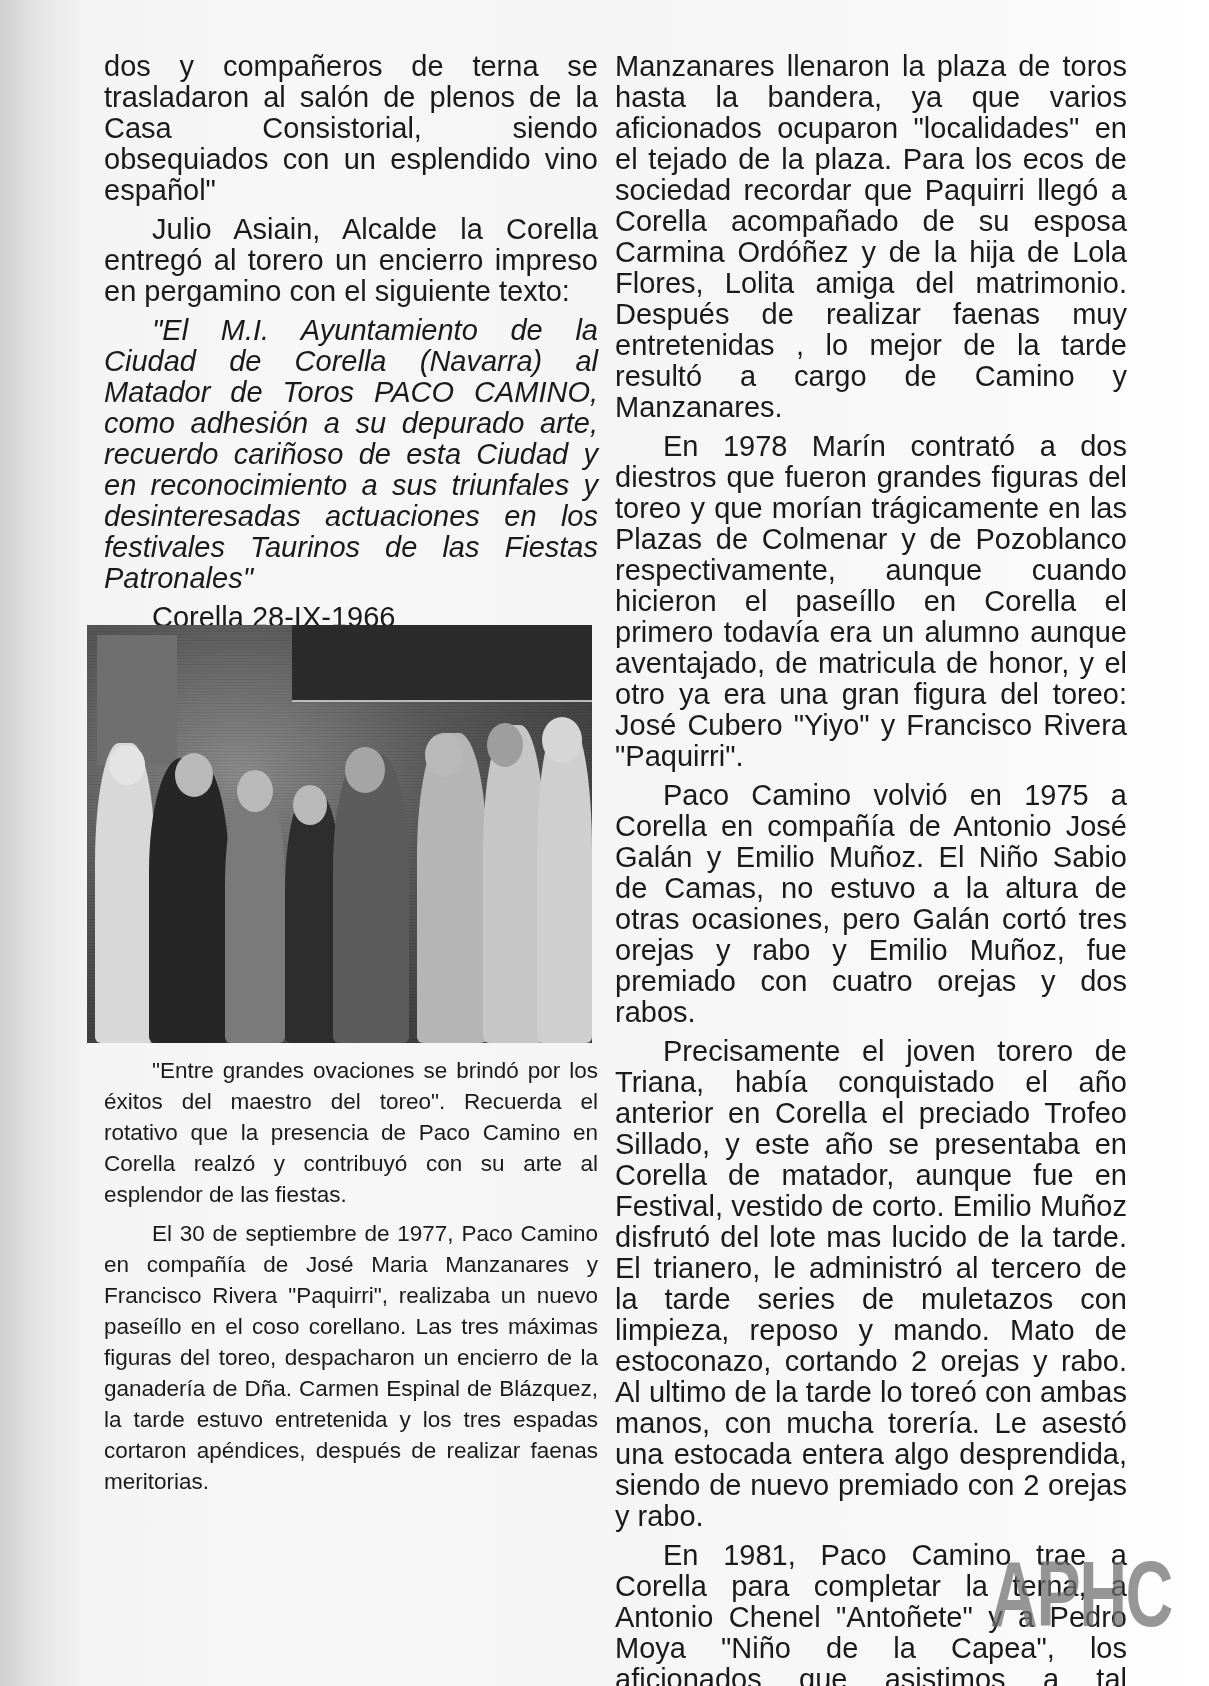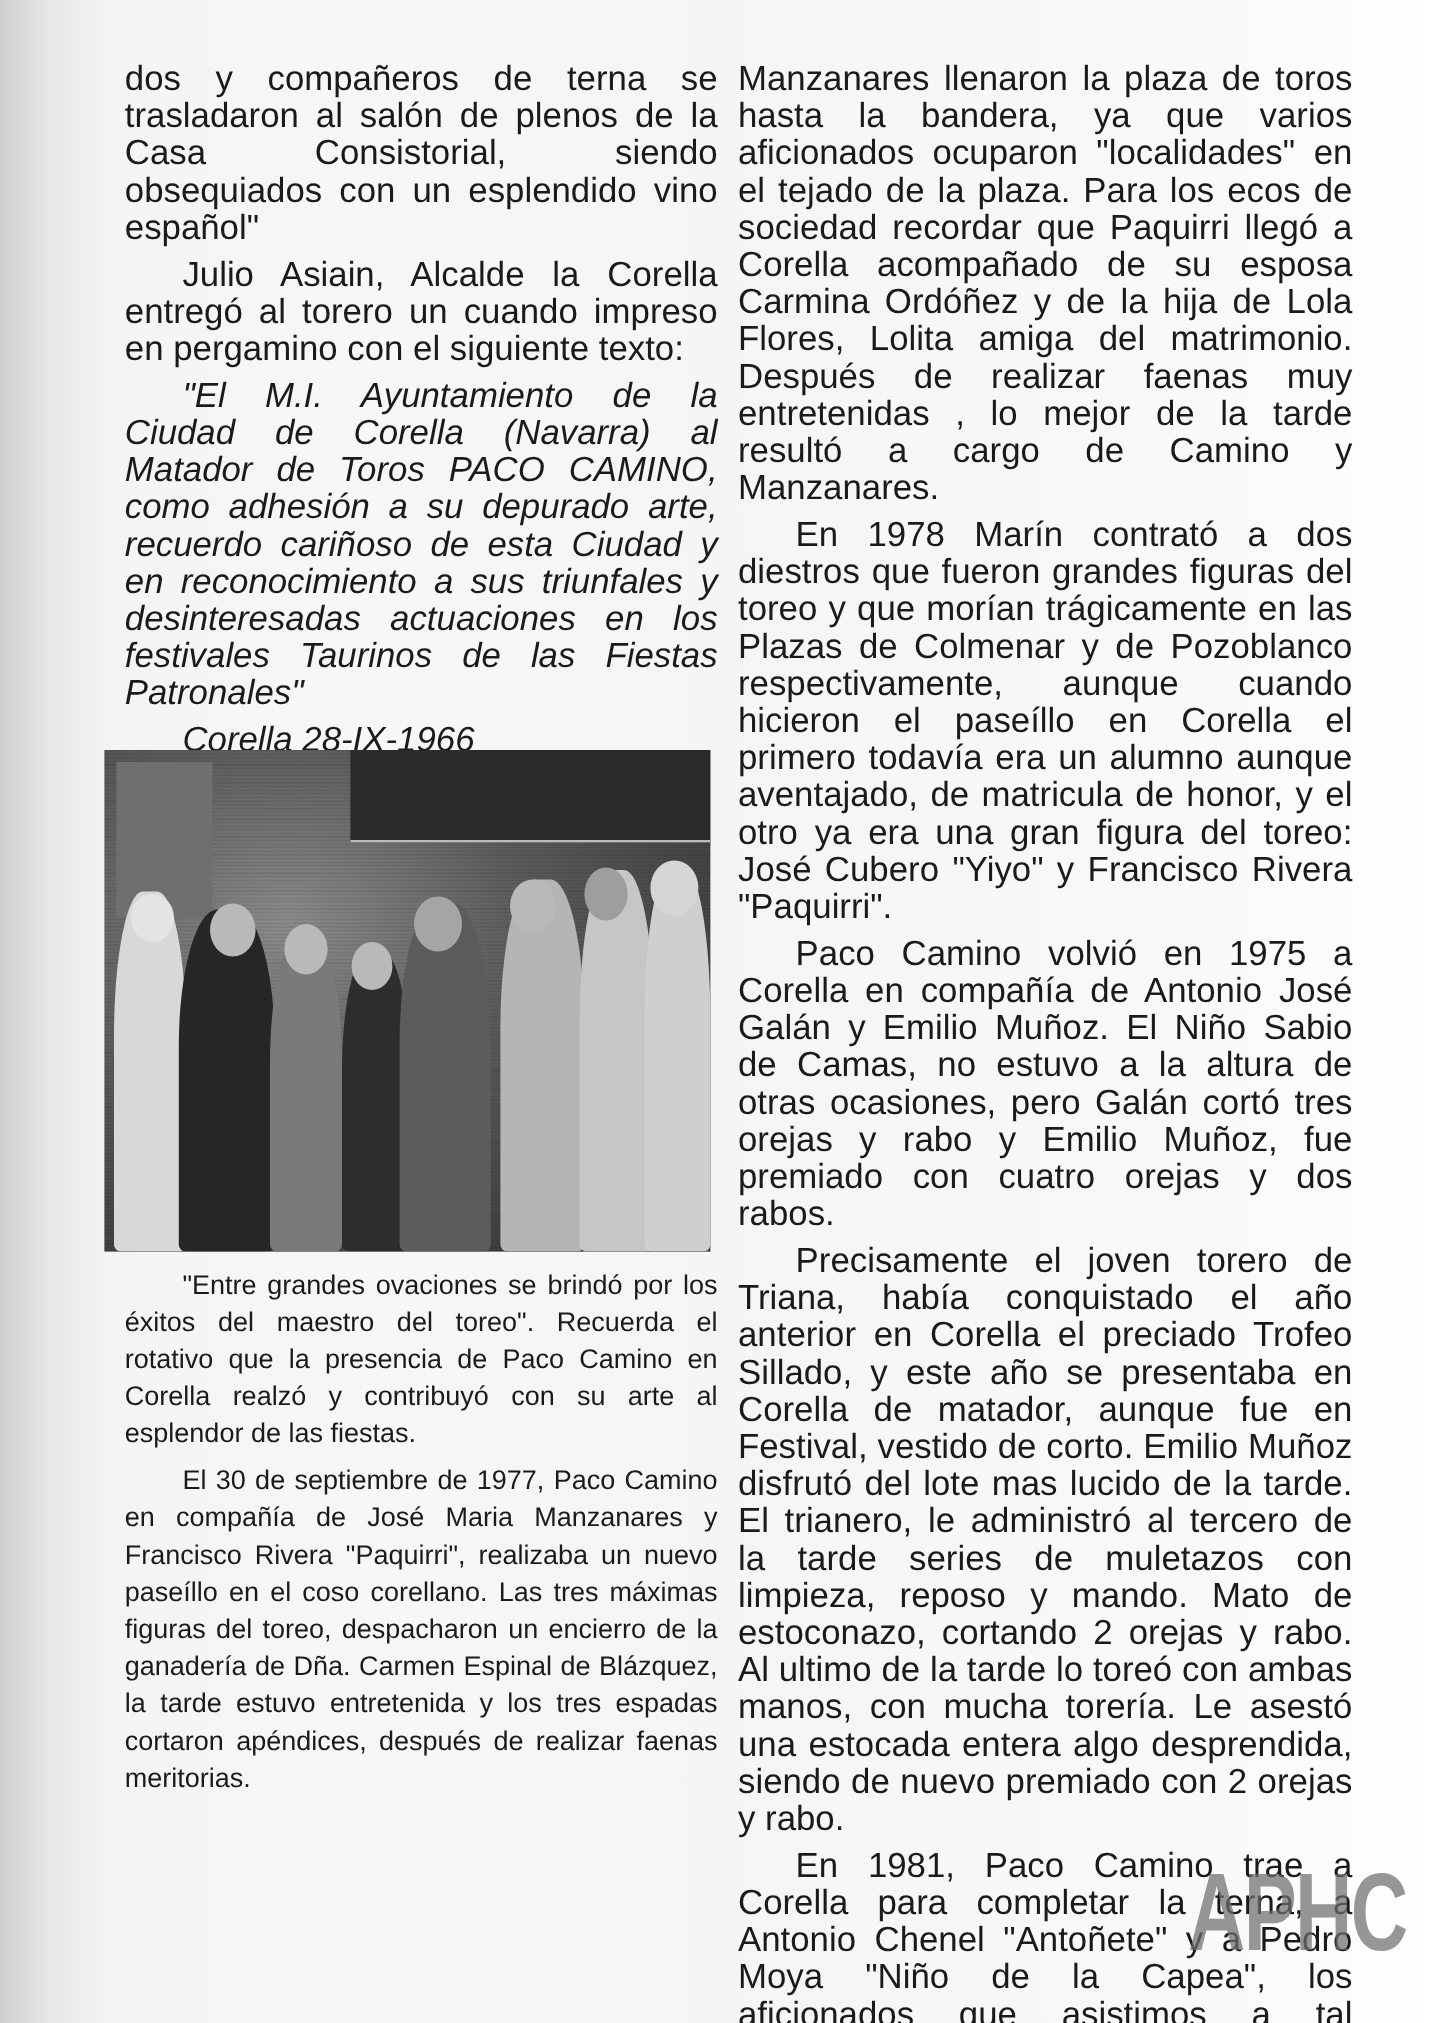--- a/index.html
+++ b/index.html
@@ -12,21 +12,21 @@
     .col {
       position: absolute; top: 51px;
       font-size: 29px; line-height: 31px;
       text-align: justify;
     }
     .col-left { left: 104px; width: 494px; }
     .col-right { left: 615px; width: 512px; }
     .col p { margin: 0 0 8px 0; }
     .indent { text-indent: 48px; }
     .italic { font-style: italic; }
-    .sig { font-style: italic; margin: 0 0 7px 48px !important; }
+    .sig { margin: 0 0 7px 48px !important; }
     .photo {
       position: absolute; left: 87px; top: 625px; width: 505px; height: 418px;
       background:
         repeating-linear-gradient(0deg, rgba(0,0,0,0.07) 0 1px, transparent 1px 3px),
         radial-gradient(ellipse at 30% 35%, #8a8a8a 0%, #5a5a5a 40%, #3d3d3d 80%);
       overflow: hidden;
     }
     .photo .wall-frame {
       position: absolute; left: 205px; top: 0; width: 300px; height: 75px;
       background: #2b2b2b; border-bottom: 2px solid #bbb;
@@ -50,21 +50,21 @@
       color: rgba(110,110,110,0.72);
       transform: scaleX(0.72); transform-origin: left top;
       pointer-events: none;
     }
   </style>
 </head>
 <body>
 
 <div class="col col-left">
   <p>dos y compañeros de terna se trasladaron al salón de plenos de la Casa Consistorial, siendo obsequiados con un esplendido vino español"</p>
-  <p class="indent">Julio Asiain, Alcalde la Corella entregó al torero un cuando impreso en pergamino con el siguiente texto:</p>
+  <p class="indent">Julio Asiain, Alcalde la Corella entregó al torero un encierro impreso en pergamino con el siguiente texto:</p>
   <p class="indent italic">"El M.I. Ayuntamiento de la Ciudad de Corella (Navarra) al Matador de Toros PACO CAMINO, como adhesión a su depurado arte, recuerdo cariñoso de esta Ciudad y en reconocimiento a sus triunfales y desinteresadas actuaciones en los festivales Taurinos de las Fiestas Patronales"</p>
   <p class="sig">Corella 28-IX-1966</p>
   <p class="sig">Lola Asiain</p>
 </div>
 
 <div class="photo">
   <div class="wall-frame"></div>
   <div class="portrait"></div>
   <div class="person" style="left:8px;width:60px;height:300px;background:#d8d8d8;"></div>
   <div class="head" style="left:22px;top:120px;width:36px;height:40px;background:#e4e4e4;"></div>

